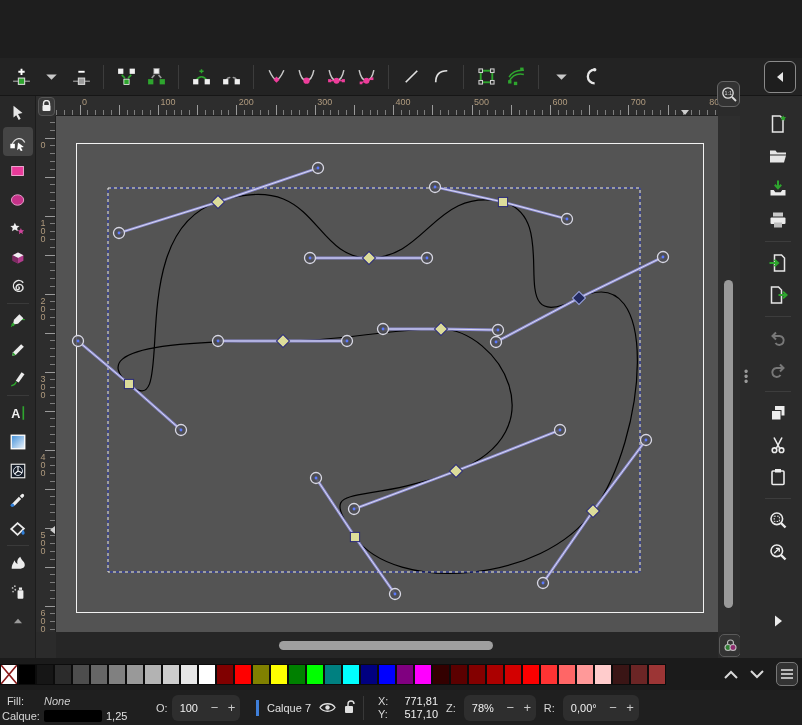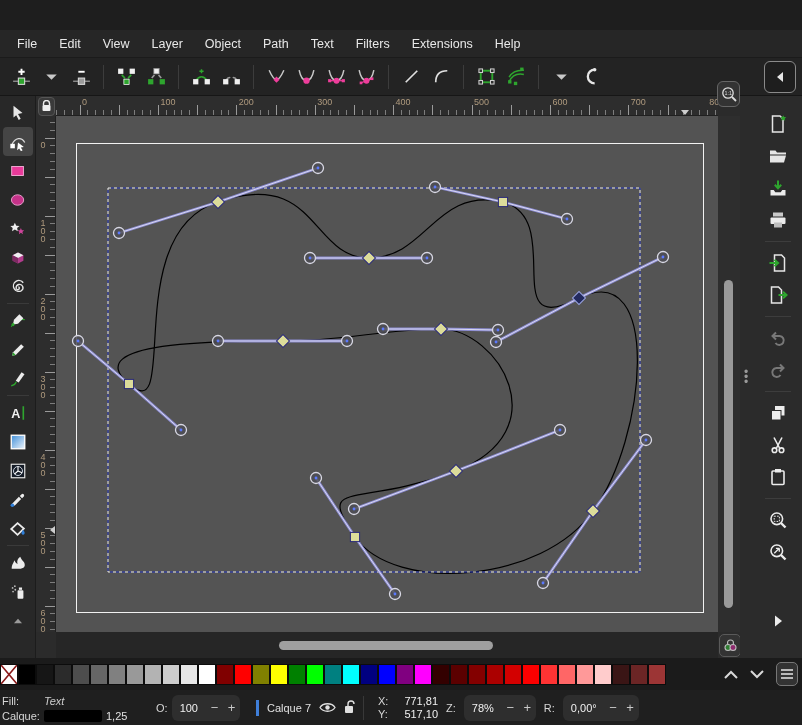--- a/index.html
+++ b/index.html
@@ -91,21 +91,21 @@
   .swatch.none{background:#fff;position:relative;}
   .pal-arrows{margin-left:auto;display:flex;align-items:center;gap:12px;padding-right:4px;}
   .palmenu{width:22px;height:24px;background:#333;border:1px solid #777;border-radius:5px;
     display:flex;align-items:center;justify-content:center;}
 
   
   .statusbar{position:absolute;left:0;top:690px;width:802px;height:35px;background:#1f1f1f;
     display:flex;align-items:center;font-size:11px;color:#e0e0e0;}
   .fs{display:grid;grid-template-columns:42px 62px 40px;grid-auto-rows:15px;align-items:center;
     margin-left:2px;margin-top:2px;}
-  .fs .lab{padding-right:20px;color:#d6d6d6;}
+  .fs .lab{text-align:right;padding-right:20px;color:#d6d6d6;}
   .fs .noneval{font-style:italic;color:#cdcdcd;}
   .strokeswatch{width:58px;height:12px;background:#000;border-radius:2px;}
   .spin{display:flex;align-items:center;background:#2e2e2e;border-radius:6px;height:26px;margin-left:4px;}
   .spin .val{padding:0 8px;color:#f0f0f0;}
   .spin .sbtn{width:17px;text-align:center;color:#c9c9c9;font-size:13px;}
   .olabel{margin-left:10px;color:#d6d6d6;}
   .layerblock{display:flex;align-items:center;margin-left:16px;gap:8px;}
   .layerbar{width:3px;height:16px;background:#3f7fd9;}
   .msg{width:106px;margin-left:14px;line-height:13px;color:#e6e6e6;}
   .msg b{color:#fff;}
@@ -115,32 +115,20 @@
   .zr{display:flex;align-items:center;margin-left:8px;}
   .zr .zlab{margin-right:4px;color:#d6d6d6;}
   .statdiv{width:1px;height:24px;background:#383838;margin:0 6px;}
 </style>
 </head>
 <body>
 
 <div id="window">
 
 
-  <div class="menubar" id="menubar">
-      <span class="menuitem">File</span>
-      <span class="menuitem">Edit</span>
-      <span class="menuitem">View</span>
-      <span class="menuitem">Layer</span>
-      <span class="menuitem">Object</span>
-      <span class="menuitem">Path</span>
-      <span class="menuitem">Text</span>
-      <span class="menuitem">Filters</span>
-      <span class="menuitem">Extensions</span>
-      <span class="menuitem">Help</span>
-    </div>
 
   <div class="toolbar" id="toolbar">
       <div class="tbtn">
         <svg viewBox="0 0 20 20">
           <path d="M2 14.5 h16" stroke="#9a9a9a" stroke-width="1.2"></path>
           <rect x="7" y="11.5" width="6" height="6" fill="#2ea52e" stroke="#d9d9d9"></rect>
           <path d="M10 2.5 v6 M7 5.5 h6" stroke="#fff" stroke-width="1.8"></path>
         </svg>
       </div>
       <div class="tbtn">
@@ -699,21 +687,21 @@
           <svg width="14" height="12" viewBox="0 0 14 12">
             <path d="M1 2 h12 M1 6 h12 M1 10 h12" stroke="#e6e6e6" stroke-width="1.7"></path>
           </svg>
         </div>
       </div>
     </div>
 
   <div class="statusbar">
     <div class="fs">
       <span class="lab">Fill:</span>
-      <span class="noneval">Text</span>
+      <span class="noneval">None</span>
       <span></span>
       <span class="lab">Calque:</span>
       <span class="strokeswatch"></span>
       <span>1,25</span>
     </div>
     <span class="olabel">O:</span>
     <div class="spin">
       <span class="val">100</span>
       <span class="sbtn">−</span>
       <span class="sbtn">+</span>

